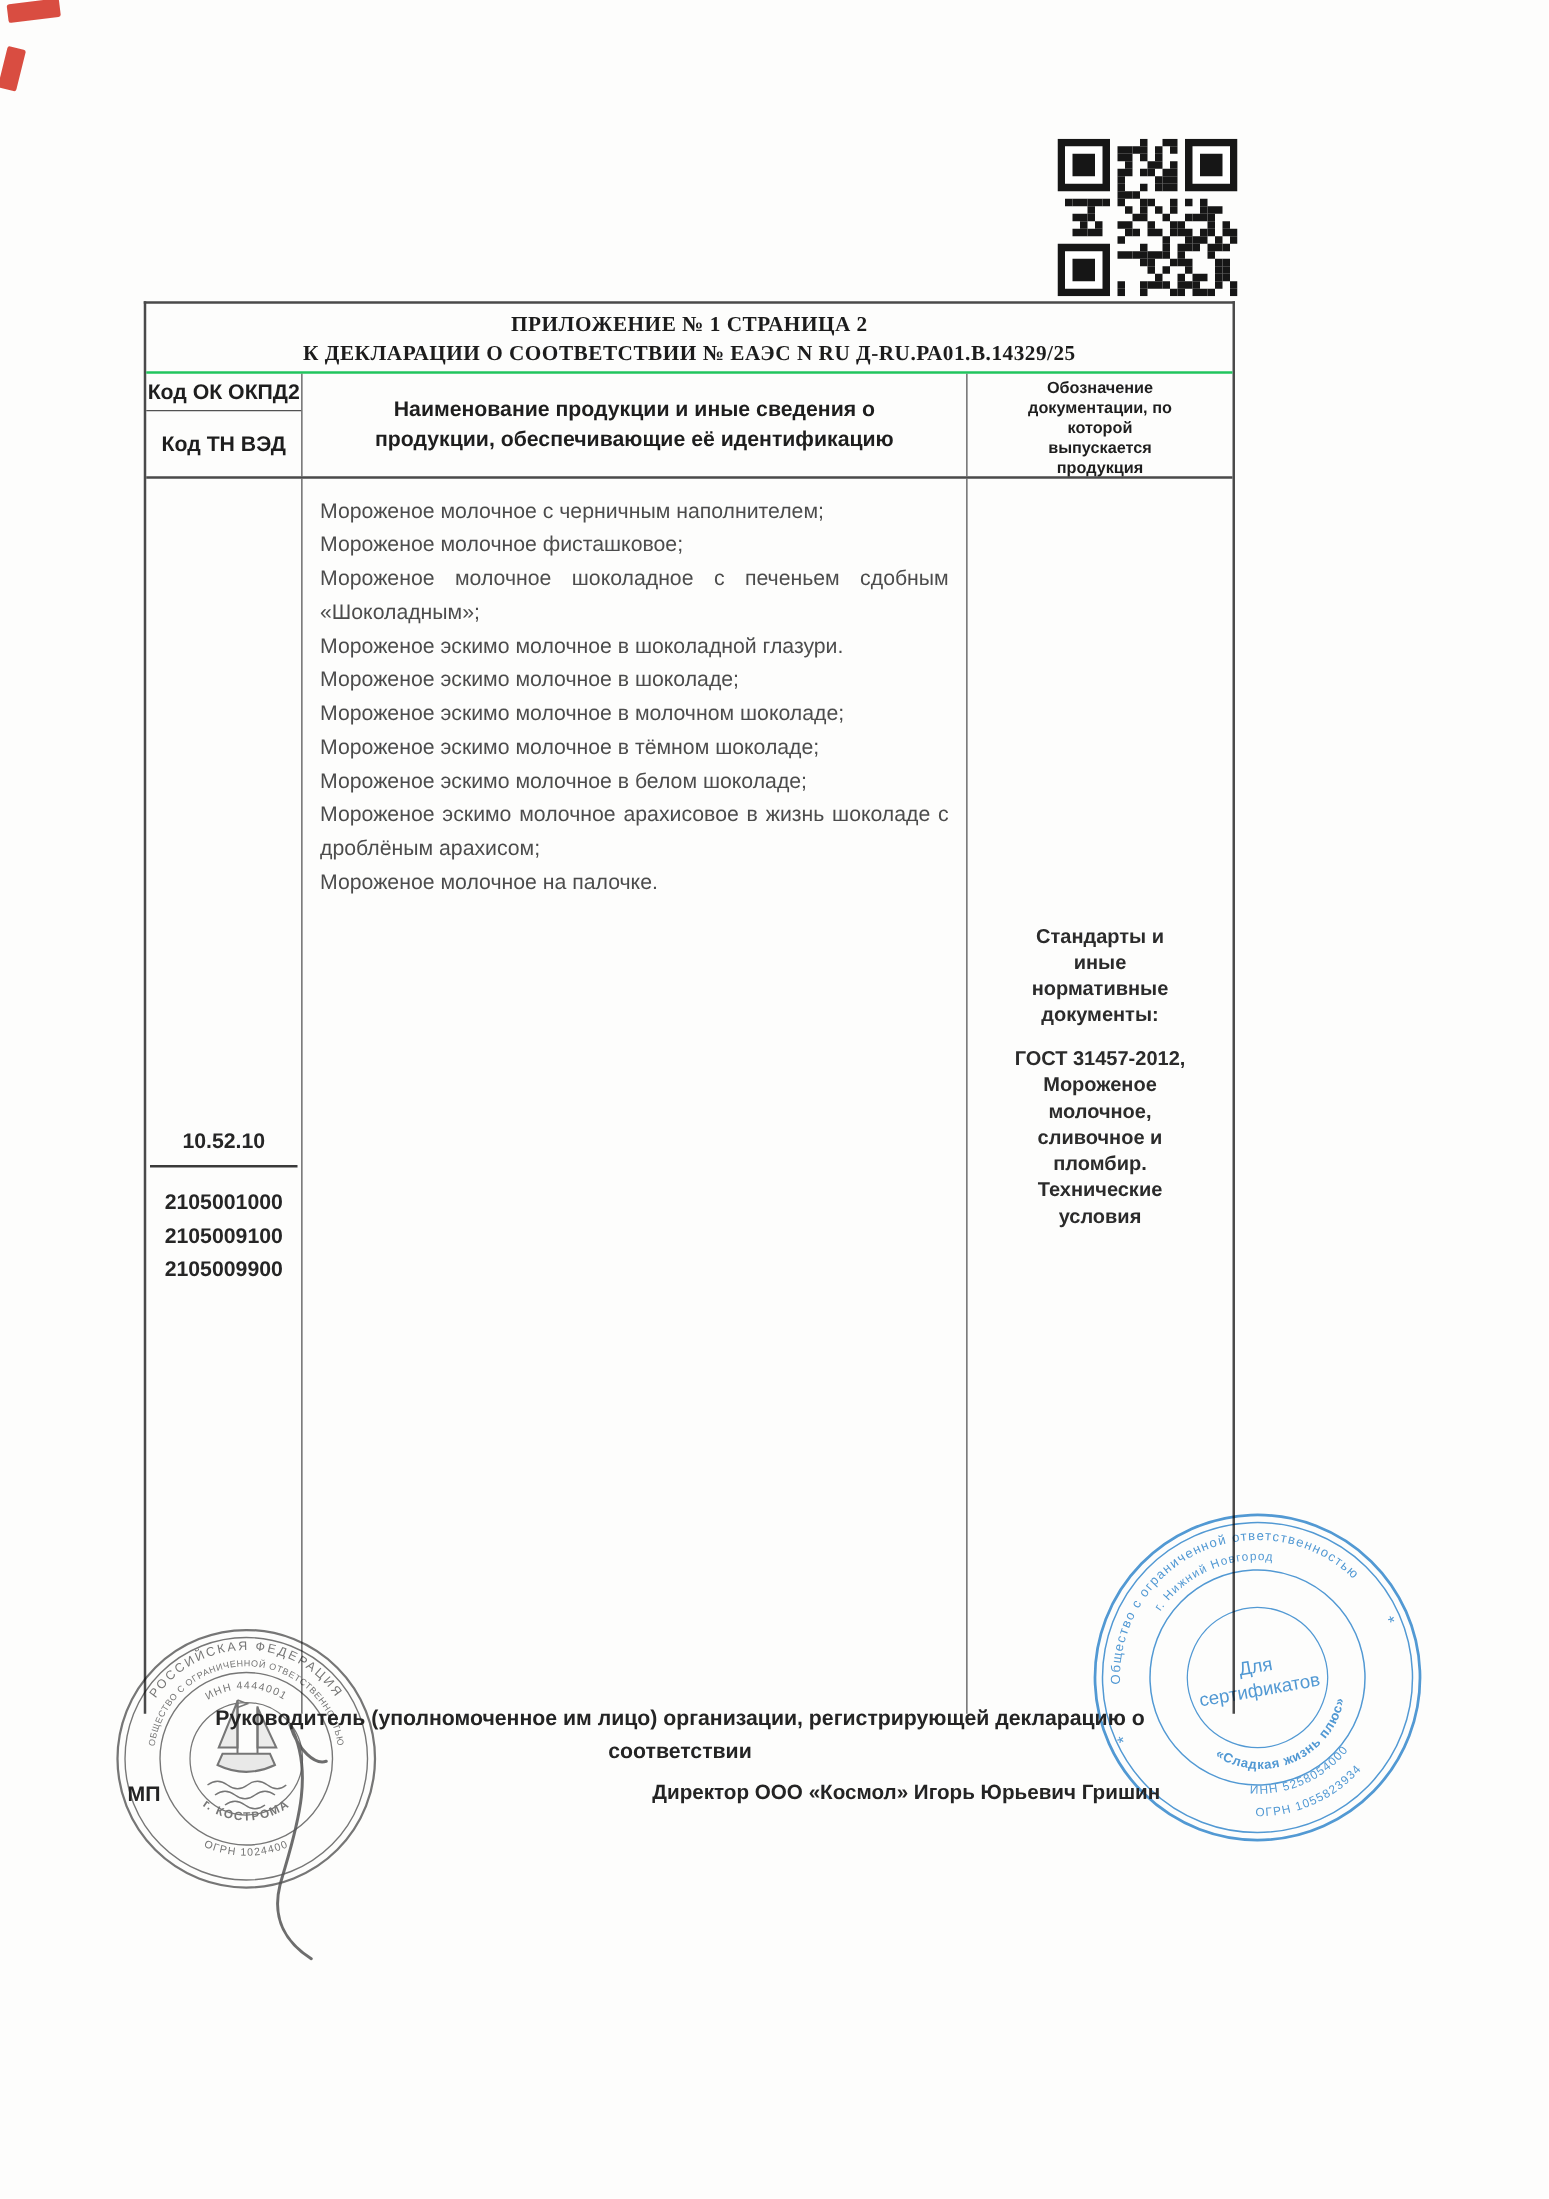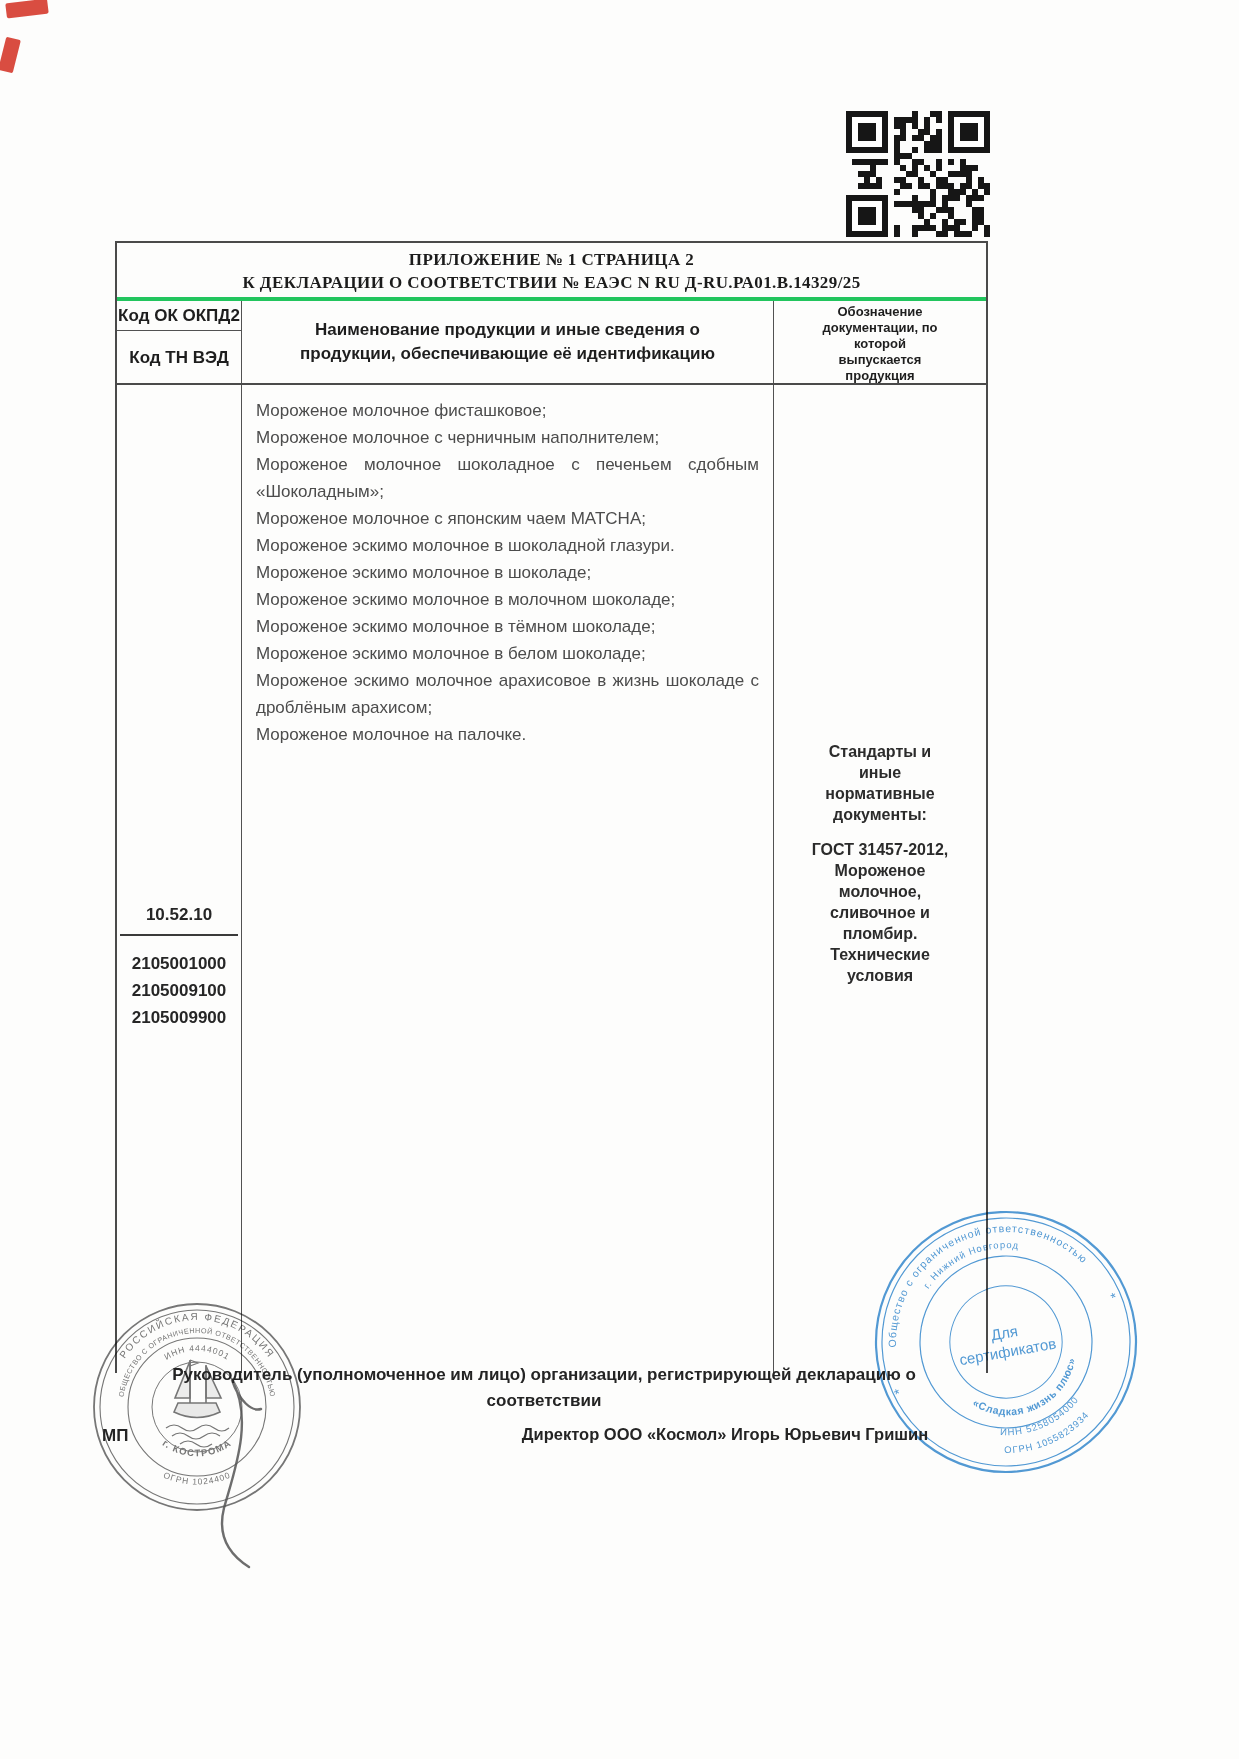--- a/index.html
+++ b/index.html
@@ -7,21 +7,21 @@
         font-family:"Liberation Sans",sans-serif;color:#222;}
   
   .red-mark{position:absolute;background:#d53a2c;opacity:.9;border-radius:2px;}
   .red-mark.m1{left:6px;top:1px;width:42px;height:15px;transform:rotate(-7deg);}
   .red-mark.m2{left:2px;top:38px;width:15px;height:34px;transform:rotate(14deg);}
   
   .qr{position:absolute;left:846px;top:111px;width:144px;height:126px;}
   
   .decl-table{position:absolute;left:115px;top:241px;width:873px;box-sizing:border-box;
               border:2px solid #4a4a4a;border-bottom:none;}
-  .tbl-title{border-bottom:4px solid #22c55e;text-align:center;padding:5px 12px 3px;
+  .tbl-title{border-bottom:2px solid #22c55e;text-align:center;padding:5px 12px 3px;
              font-family:"Liberation Serif",serif;font-weight:bold;font-size:17px;
              line-height:23px;color:#1c1c1c;letter-spacing:.4px;}
   .hdr-row{display:flex;height:84px;border-bottom:2px solid #4a4a4a;box-sizing:border-box;}
   .body-row{display:flex;height:988px;}
   .c1{width:125px;box-sizing:border-box;border-right:1.5px solid #525252;}
   .c2{width:532px;box-sizing:border-box;border-right:1.5px solid #525252;}
   .c3{flex:1;box-sizing:border-box;}
   .c1h-top{height:29px;border-bottom:1.5px solid #525252;display:flex;align-items:center;
            justify-content:center;font-weight:bold;font-size:17px;color:#1e1e1e;}
   .c1h-bot{height:53px;display:flex;align-items:center;justify-content:center;
@@ -247,24 +247,23 @@
       <div class="c1 codes-col">
         <div class="okpd2">10.52.10</div>
         <div class="code-sep"></div>
         <div class="tnved">
           <div>2105001000</div>
           <div>2105009100</div>
           <div>2105009900</div>
         </div>
       </div>
       <div class="c2 products">
+        <div class="prod">Мороженое молочное с черничным наполнителем;</div>
         <div class="prod">Мороженое молочное фисташковое;</div>
-        <div class="prod">Мороженое молочное с черничным наполнителем;</div>
         <div class="prod">Мороженое молочное шоколадное с печеньем сдобным «Шоколадным»;</div>
-        <div class="prod">Мороженое молочное с японским чаем MATCHA;</div>
         <div class="prod">Мороженое эскимо молочное в шоколадной глазури.</div>
         <div class="prod">Мороженое эскимо молочное в шоколаде;</div>
         <div class="prod">Мороженое эскимо молочное в молочном шоколаде;</div>
         <div class="prod">Мороженое эскимо молочное в тёмном шоколаде;</div>
         <div class="prod">Мороженое эскимо молочное в белом шоколаде;</div>
         <div class="prod">Мороженое эскимо молочное арахисовое в жизнь шоколаде с дроблёным арахисом;</div>
         <div class="prod">Мороженое молочное на палочке.</div>
       </div>
       <div class="c3 doc-col">
         <div class="doc-intro">Стандарты и

